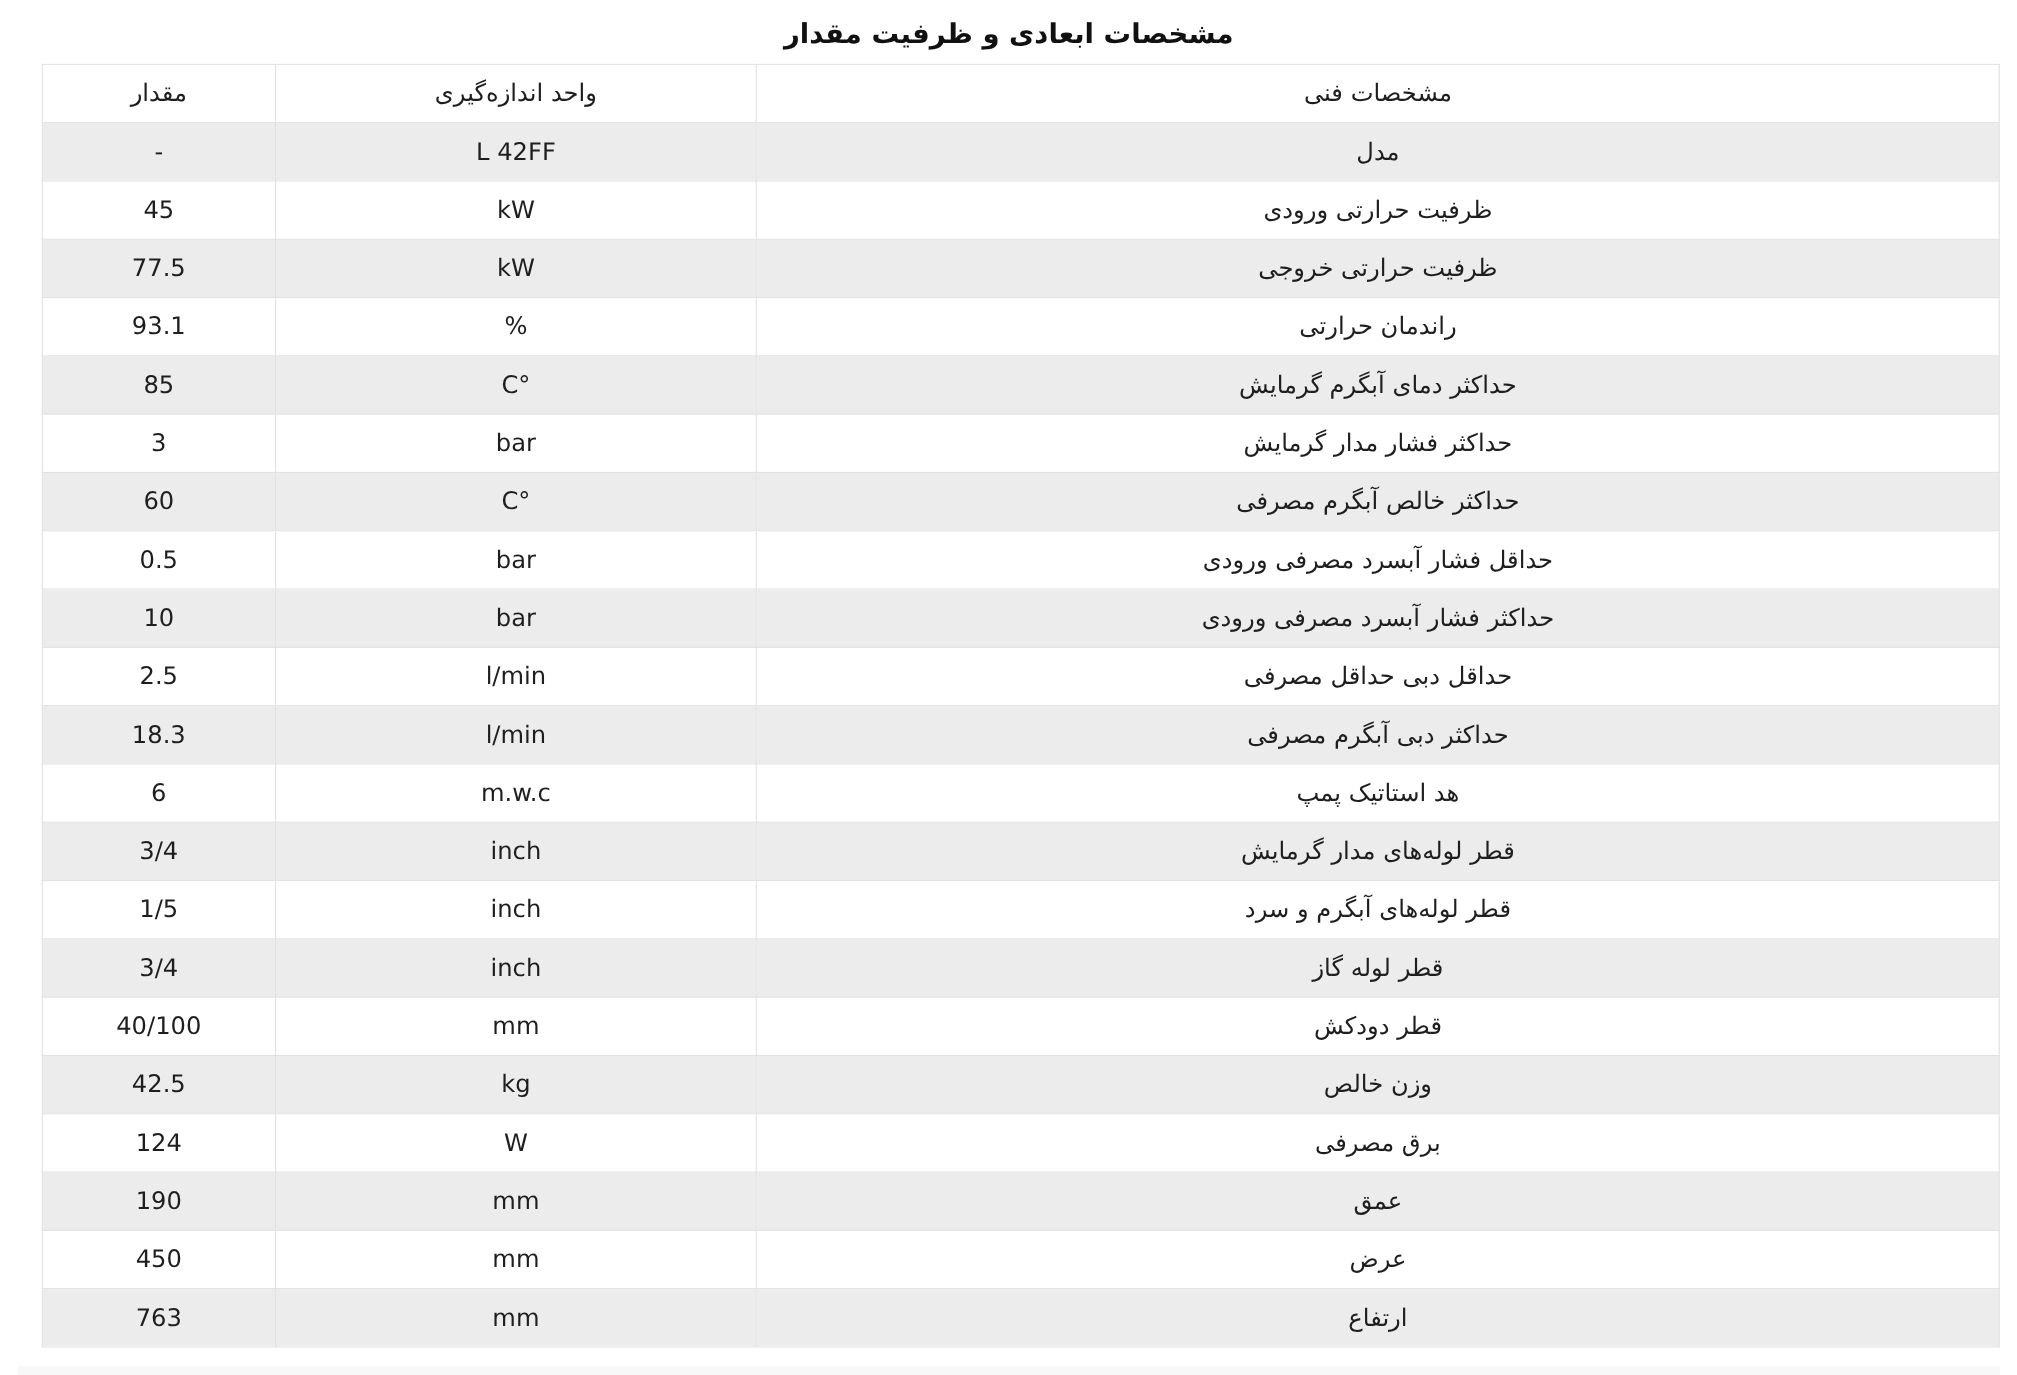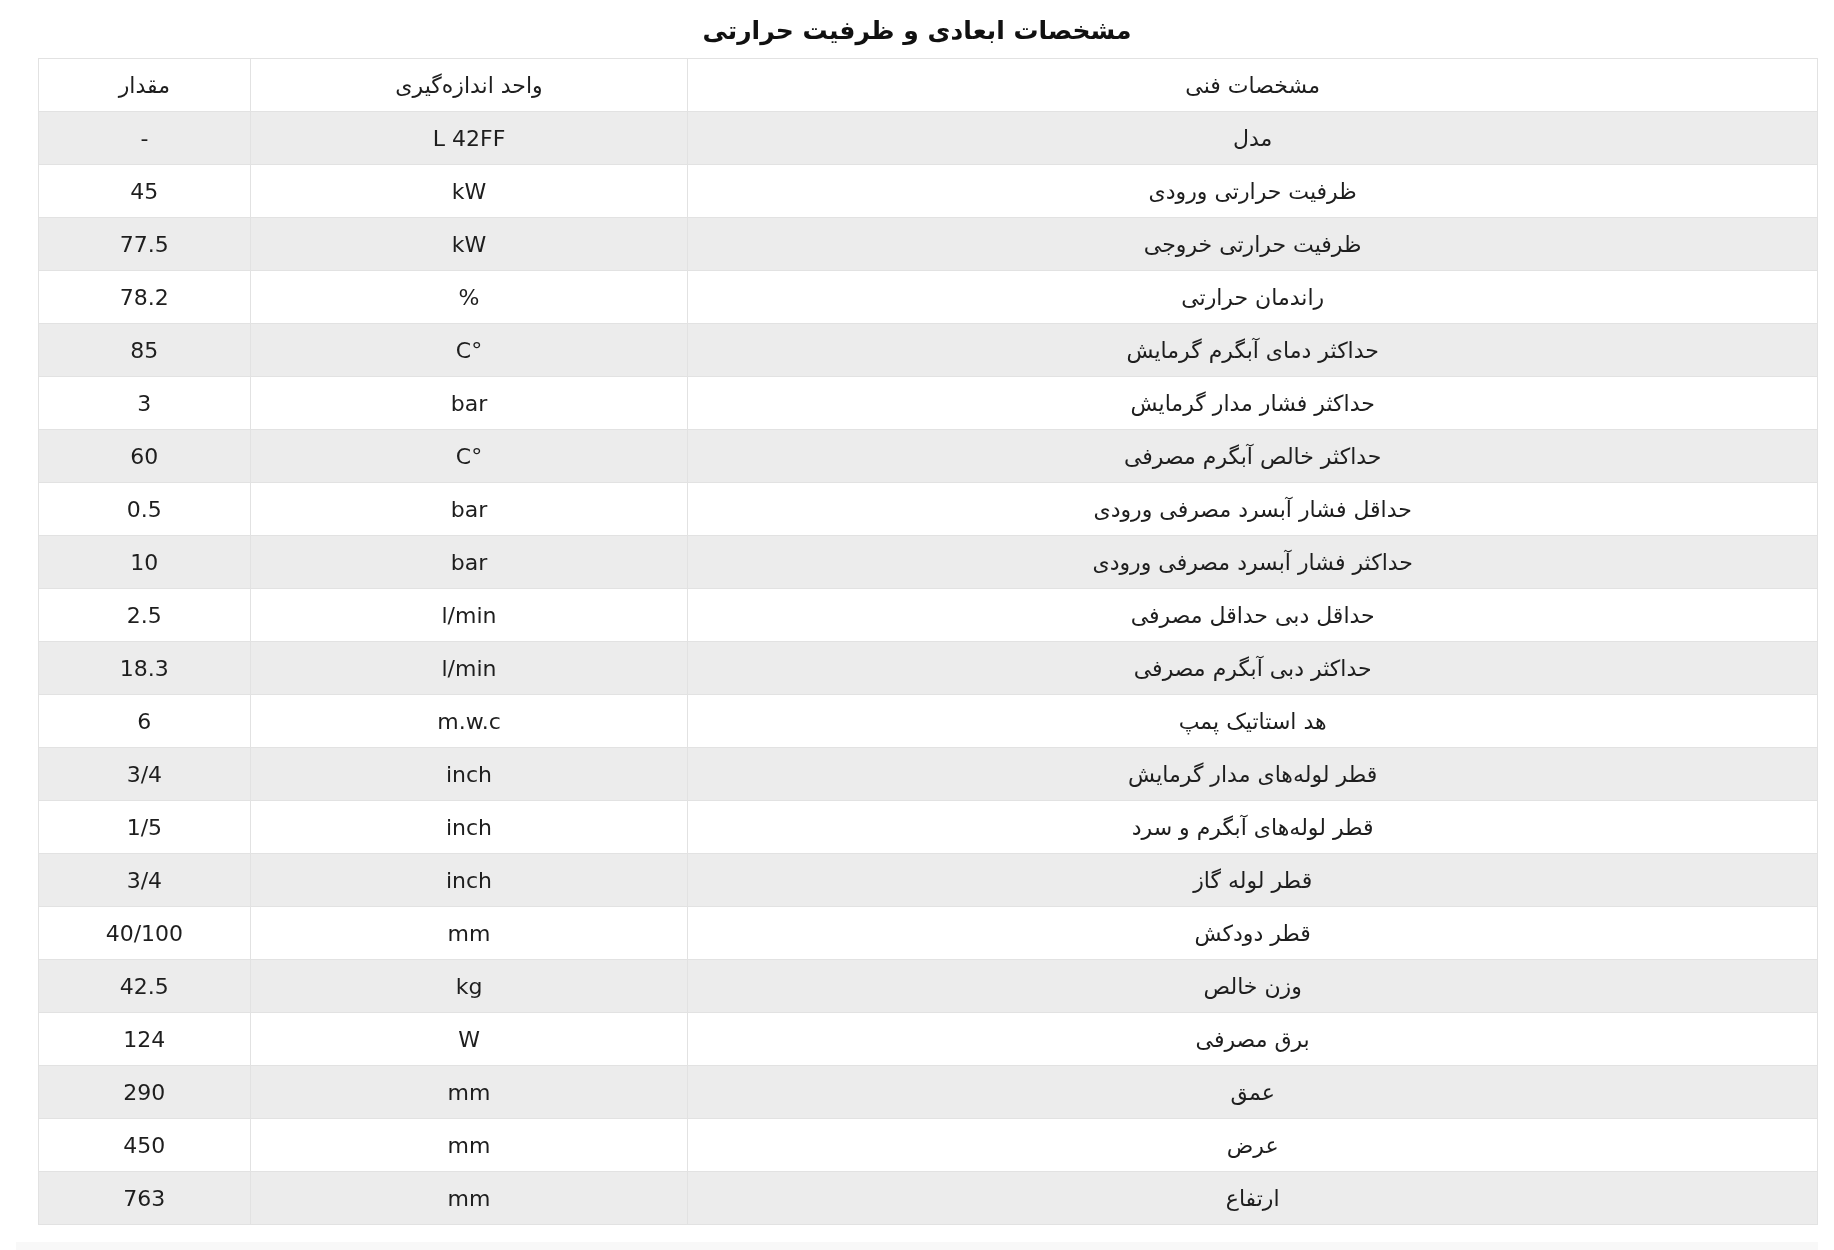--- a/index.html
+++ b/index.html
@@ -60,21 +60,21 @@
     margin: 17px 16px 0 16px;
     height: 30px;
     background: #f8f8f8;
   }
 </style>
 </head>
 <body>
 
 <div class="page">
 
-  <h1 class="page-title">مشخصات ابعادی و ظرفیت حرارتی</h1>
+  <h1 class="page-title">مشخصات ابعادی و ظرفیت مقدار</h1>
 
   <table class="spec-table">
     <colgroup>
       <col style="width: 63.5%">
       <col style="width: 24.6%">
       <col style="width: 11.9%">
     </colgroup>
     <thead>
       <tr>
         <th>مشخصات فنی</th>
@@ -94,21 +94,21 @@
           <td>45</td>
         </tr>
         <tr>
           <td>ظرفیت حرارتی خروجی</td>
           <td>kW</td>
           <td>77.5</td>
         </tr>
         <tr>
           <td>راندمان حرارتی</td>
           <td>%</td>
-          <td>78.2</td>
+          <td>93.1</td>
         </tr>
         <tr>
           <td>حداکثر دمای آبگرم گرمایش</td>
           <td>°C</td>
           <td>85</td>
         </tr>
         <tr>
           <td>حداکثر فشار مدار گرمایش</td>
           <td>bar</td>
           <td>3</td>
@@ -169,21 +169,21 @@
           <td>42.5</td>
         </tr>
         <tr>
           <td>برق مصرفی</td>
           <td>W</td>
           <td>124</td>
         </tr>
         <tr>
           <td>عمق</td>
           <td>mm</td>
-          <td>290</td>
+          <td>190</td>
         </tr>
         <tr>
           <td>عرض</td>
           <td>mm</td>
           <td>450</td>
         </tr>
         <tr>
           <td>ارتفاع</td>
           <td>mm</td>
           <td>763</td>

